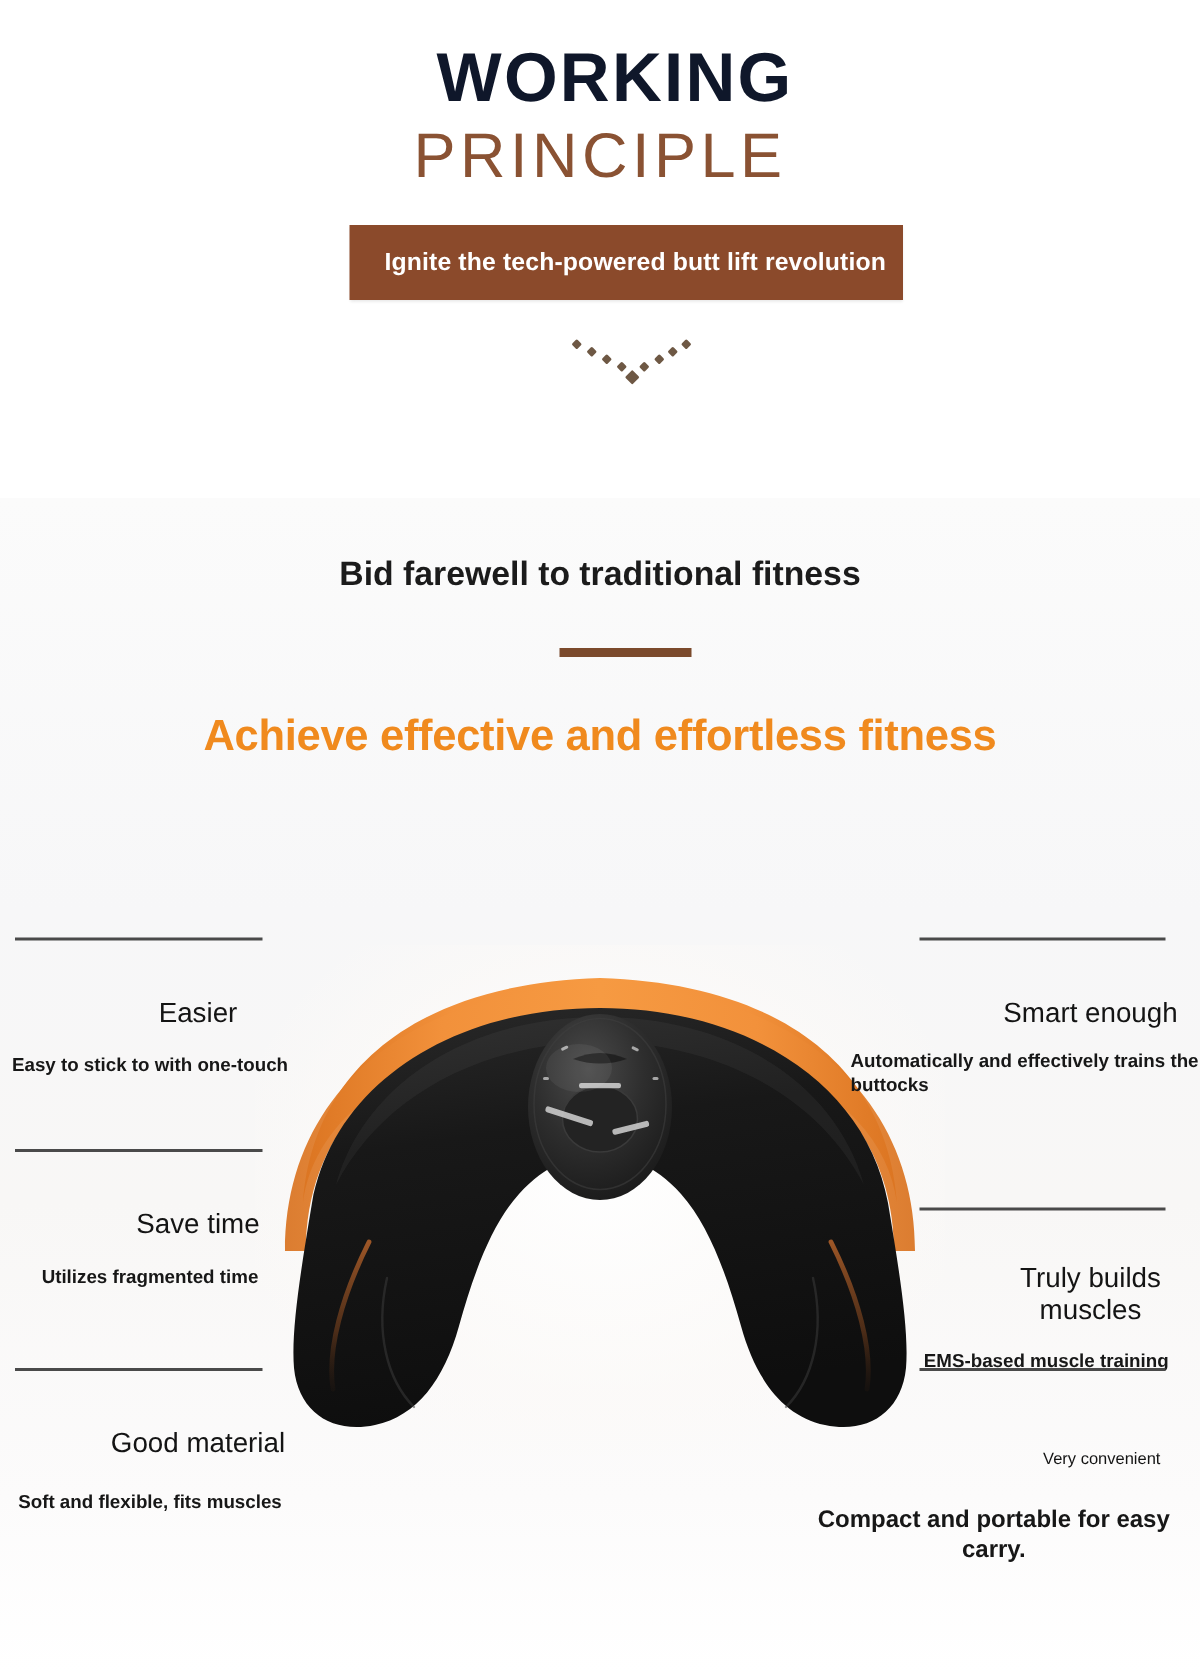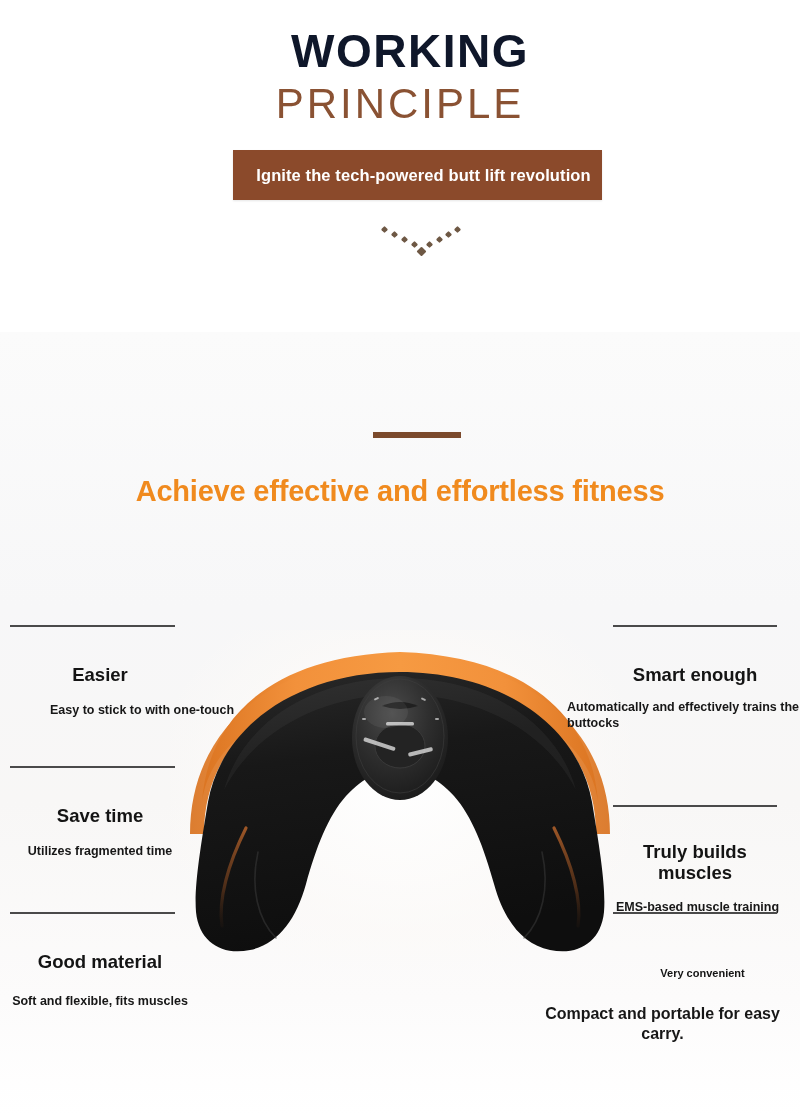--- a/index.html
+++ b/index.html
@@ -155,23 +155,24 @@
     position: absolute;
   }
   .feature-rule {
     position: absolute;
     height: 1.5px;
     background: #4a4a4a;
     top: 0;
   }
   .feature-title {
     position: absolute;
-    font-weight: bold;
+    font-weight: normal;
     color: #141414;
     line-height: 1.12;
+    padding-left: 32px;
   }
   .feature-caption {
     position: absolute;
     font-weight: bold;
     color: #171717;
     line-height: 1.25;
   }
 
   
   .col-left .feature-rule { left: 10px; width: 165px; }
@@ -204,20 +205,21 @@
     <span class="chev-dot" style="left:47px; top:17px;"></span>
     <span class="chev-dot" style="left:57px; top:12px;"></span>
     <span class="chev-dot" style="left:66px; top:7px;"></span>
     <span class="chev-dot" style="left:75px; top:2px;"></span>
   </div>
 
 </div>
 
 <div class="content-section">
 
+  <div class="subhead">Bid farewell to traditional fitness</div>
   <div class="divider-bar"></div>
   <div class="headline-orange">Achieve effective and effortless fitness</div>
 
   <div class="device-stage">
     <div class="device-glow"></div>
     <svg class="device-svg" width="500" height="360" viewBox="0 0 500 360">
       <defs>
         <linearGradient id="orangeArc" x1="0" y1="0" x2="1" y2="0">
           <stop offset="0%" stop-color="#D9721F"></stop>
           <stop offset="25%" stop-color="#F2913B"></stop>
@@ -296,21 +298,21 @@
 
       <ellipse cx="236" cy="92" rx="22" ry="16" fill="#ffffff" opacity="0.06"></ellipse>
     </svg>
   </div>
 
   <div class="col-left">
 
     <div class="feature" style="left:0; top:293px; width:200px; height:105px;">
       <div class="feature-rule"></div>
       <div class="feature-title" style="top:40px;">Easier</div>
-      <div class="feature-caption" style="top:78px;padding-left:42px;">Easy to stick to with one-touch</div>
+      <div class="feature-caption" style="top:78px;">Easy to stick to with one-touch</div>
     </div>
 
     <div class="feature" style="left:0; top:434px; width:200px; height:105px;">
       <div class="feature-rule"></div>
       <div class="feature-title" style="top:40px;">Save time</div>
       <div class="feature-caption" style="top:78px;">Utilizes fragmented time</div>
     </div>
 
     <div class="feature" style="left:0; top:580px; width:200px; height:105px;">
       <div class="feature-rule"></div>

